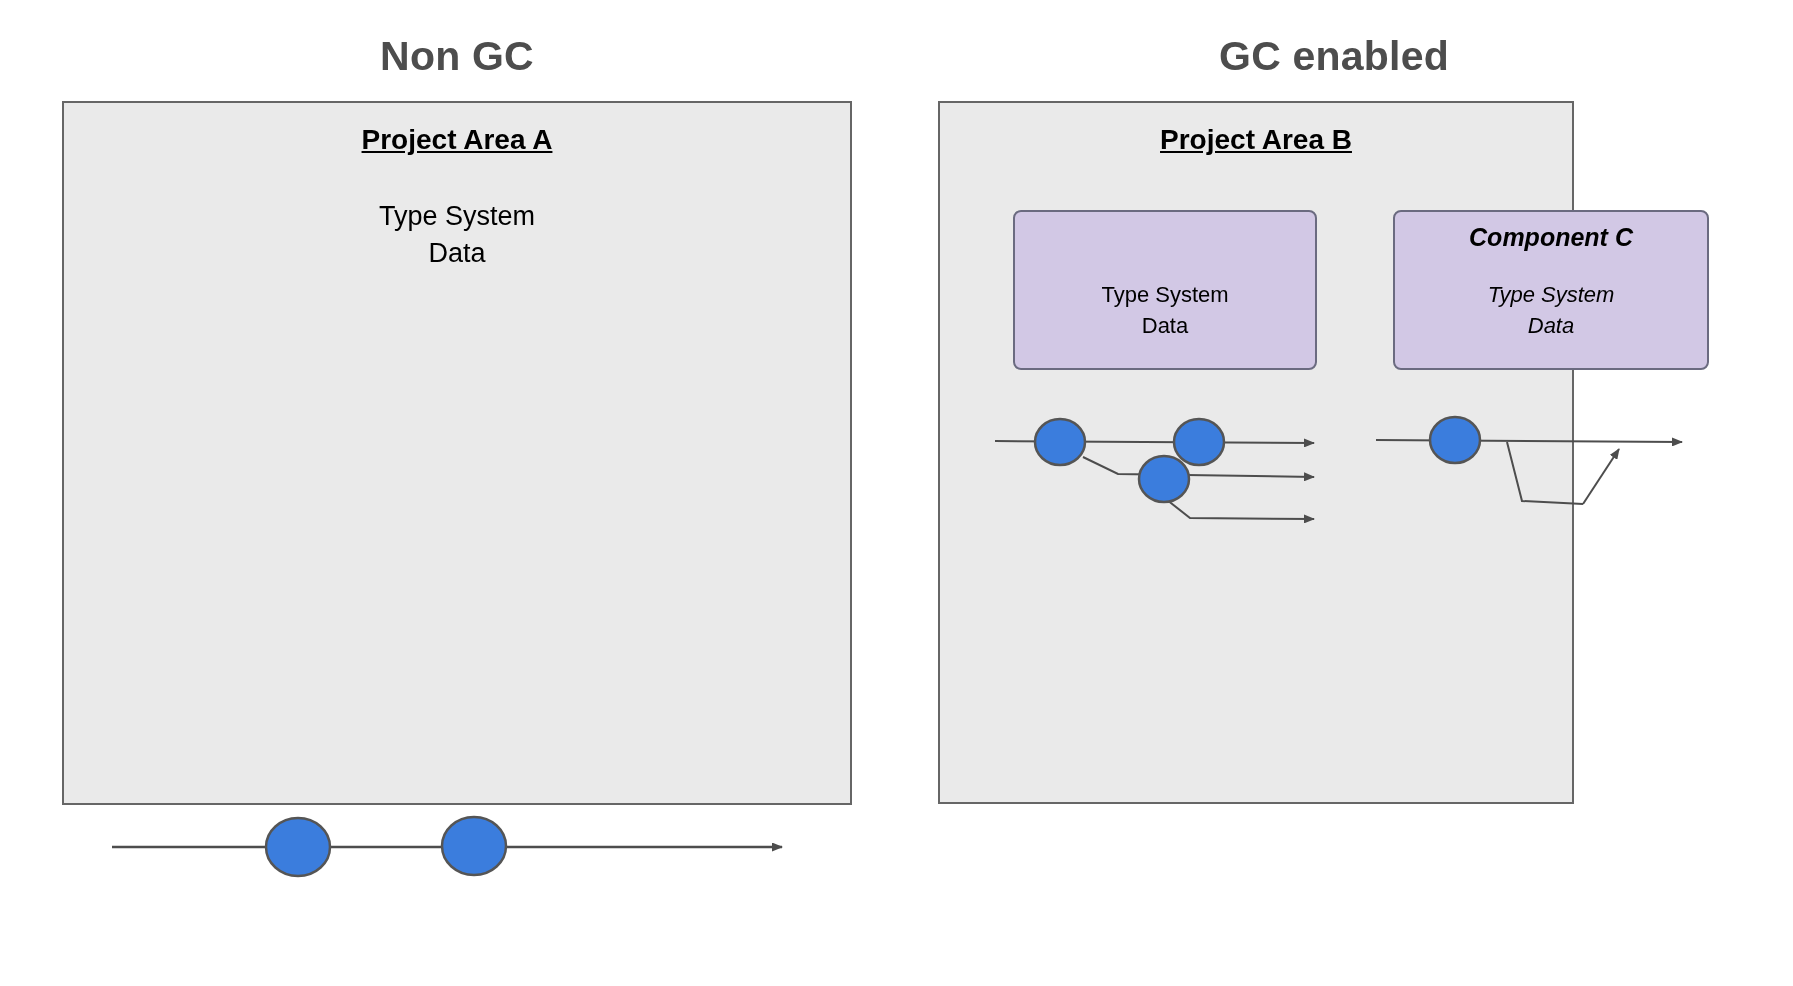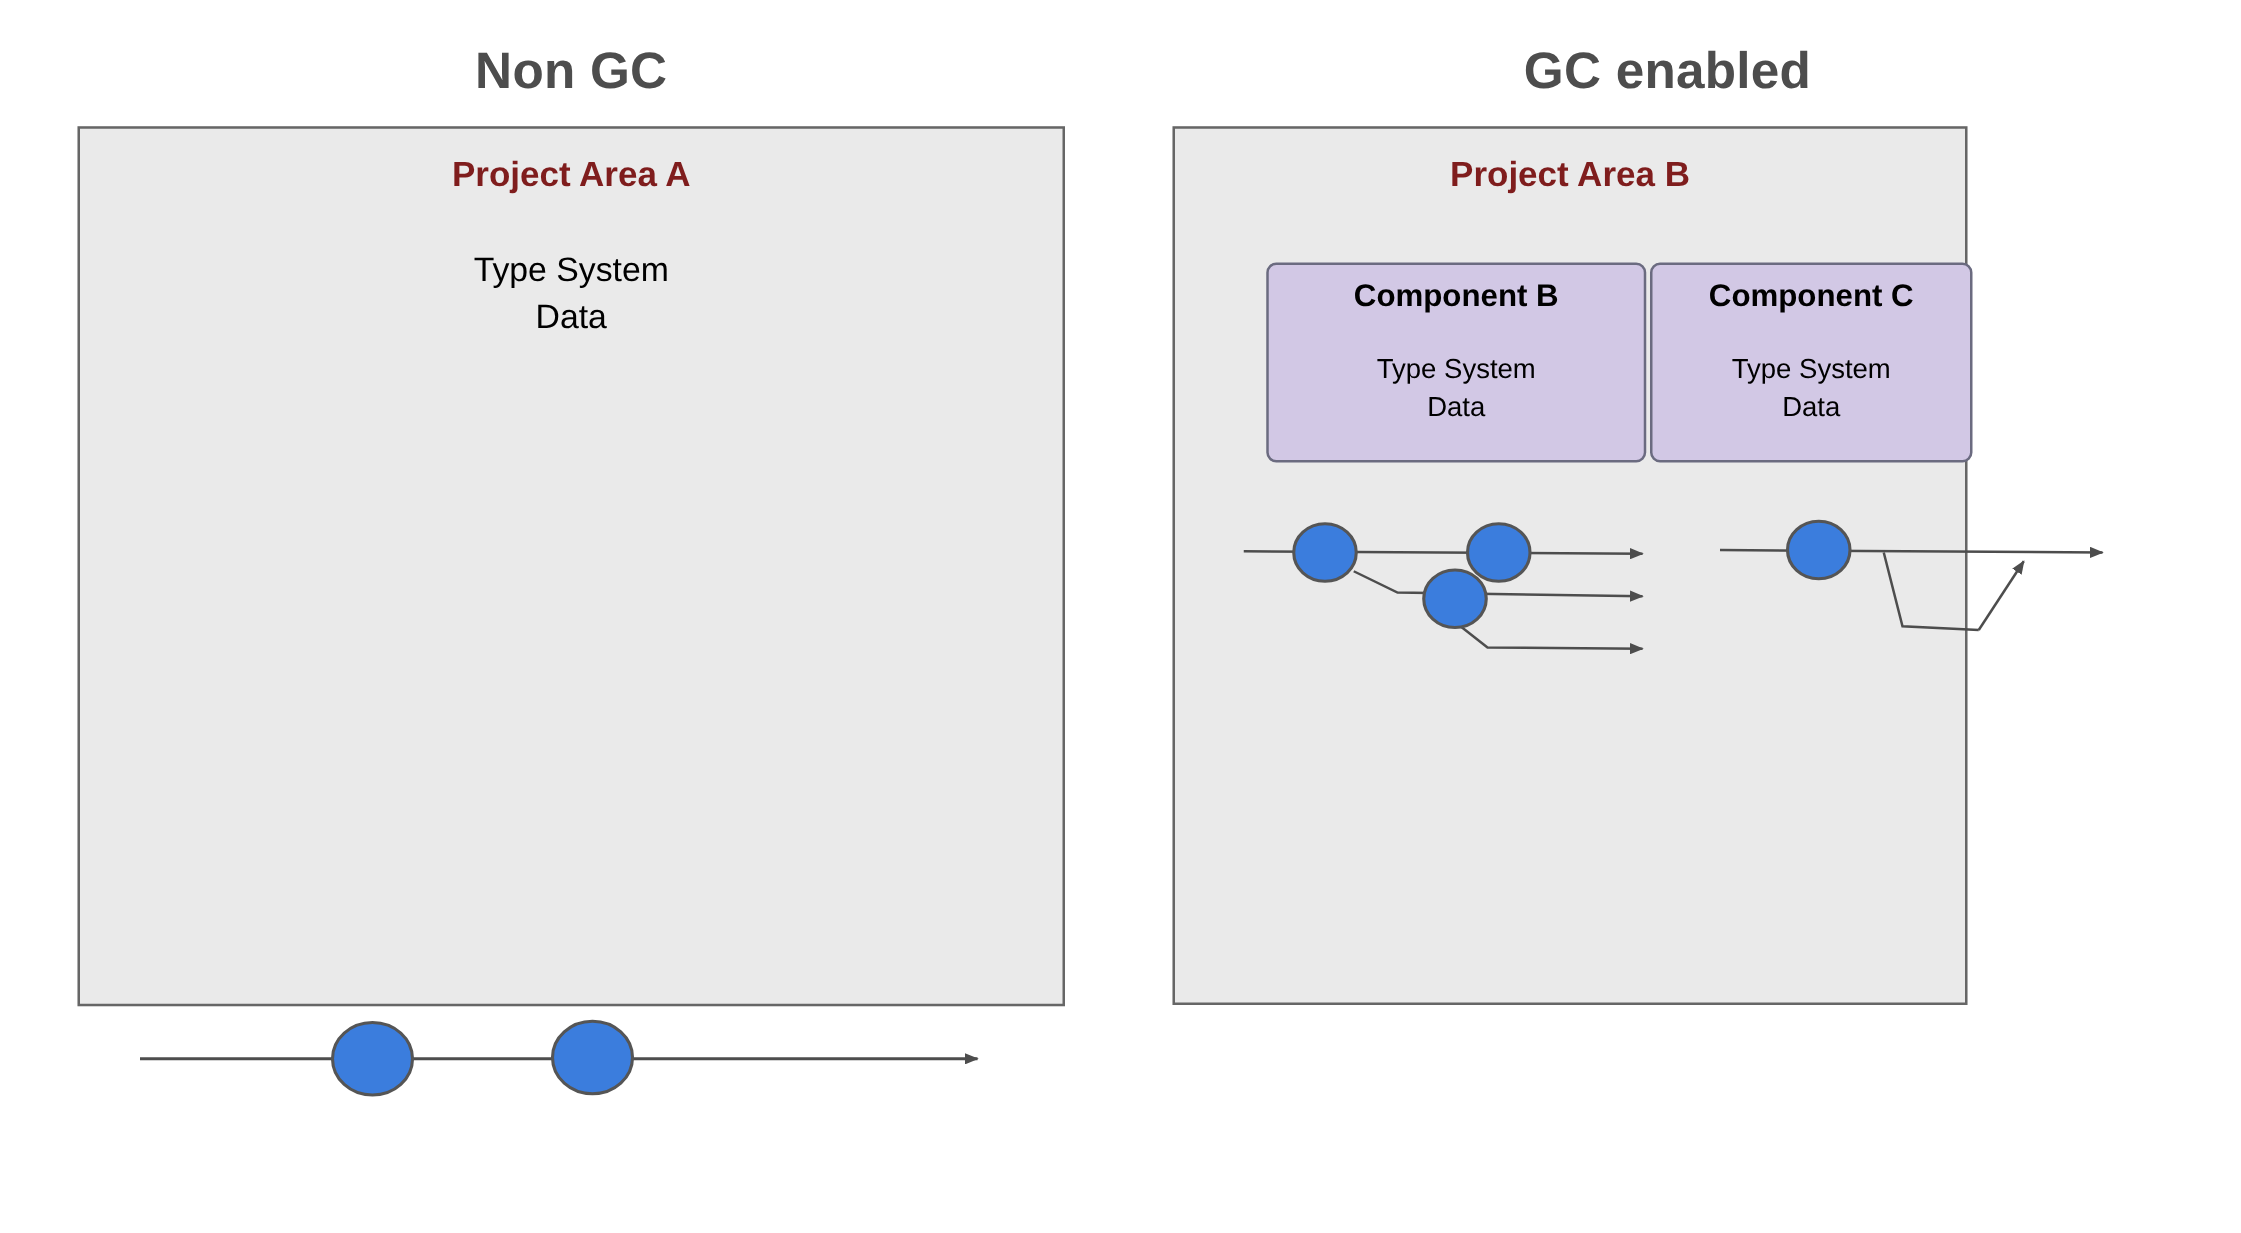--- a/index.html
+++ b/index.html
@@ -46,23 +46,24 @@
   #project-area-a { left: 62px;  top: 101px; width: 790px; height: 704px; }
   #project-area-b { left: 938px; top: 101px; width: 636px; height: 703px; }
 
   .area-title {
     position: absolute;
     left: 0; right: 0;
     top: 22px;
     text-align: center;
     font-weight: bold;
     font-size: 28px;
-    color: #7f1d1d;
+    color: #000000;
     line-height: 1.1;
     white-space: nowrap;
+    text-decoration: underline;
   }
   .area-body {
     position: absolute;
     left: 0; right: 0;
     top: 95px;
     text-align: center;
     font-size: 27px;
     color: #000000;
     line-height: 1.38;
     white-space: pre-line;
@@ -70,21 +71,21 @@
 
   
   .component-box {
     position: absolute;
     background: #d2c8e5;
     border: 2px solid #6b6b80;
     border-radius: 8px;
     box-sizing: border-box;
   }
   #component-b { left: 1013px; top: 210px; width: 304px; height: 160px; }
-  #component-c { left: 1320px; top: 210px; width: 258px; height: 160px; }
+  #component-c { left: 1393px; top: 210px; width: 316px; height: 160px; font-style: italic; }
 
   .component-title {
     position: absolute;
     left: 0; right: 0;
     top: 12px;
     text-align: center;
     font-weight: bold;
     font-size: 25px;
     color: #000000;
     line-height: 1.1;
@@ -134,21 +135,20 @@
     <ellipse cx="384" cy="46" rx="32" ry="29" fill="#3b7ddd" stroke="#555555" stroke-width="2.5"></ellipse>
   </svg>
 
   <div class="panel-title" id="title-right">GC enabled</div>
 
   <div class="project-area" id="project-area-b">
     <div class="area-title">Project Area B</div>
   </div>
 
   <div class="component-box" id="component-b">
-    <div class="component-title">Component B</div>
     <div class="component-body">Type System
 Data</div>
   </div>
 
   <div class="component-box" id="component-c">
     <div class="component-title">Component C</div>
     <div class="component-body">Type System
 Data</div>
   </div>
 

